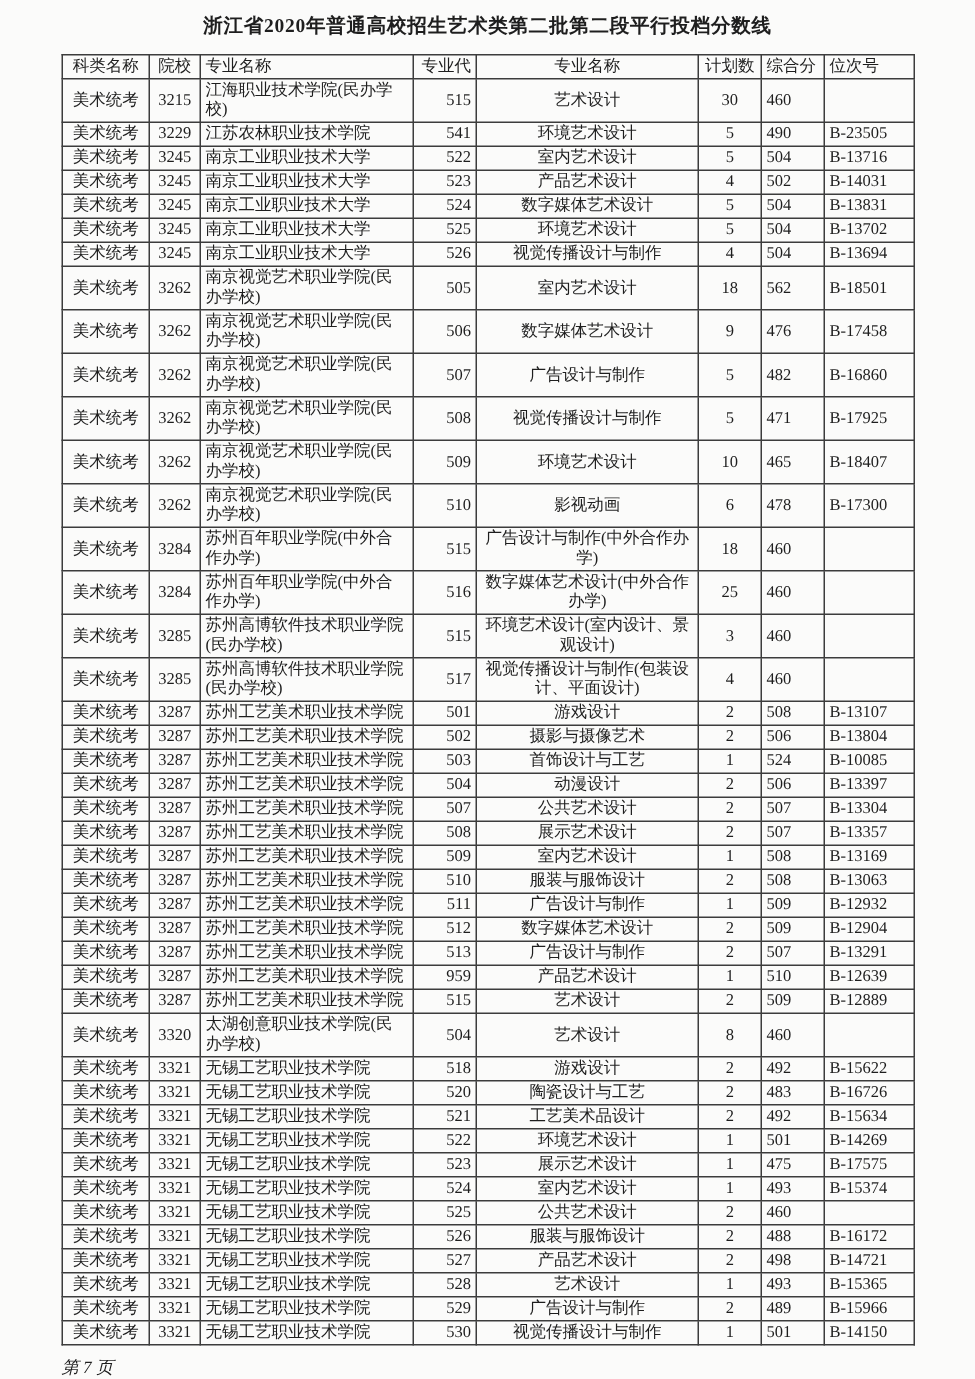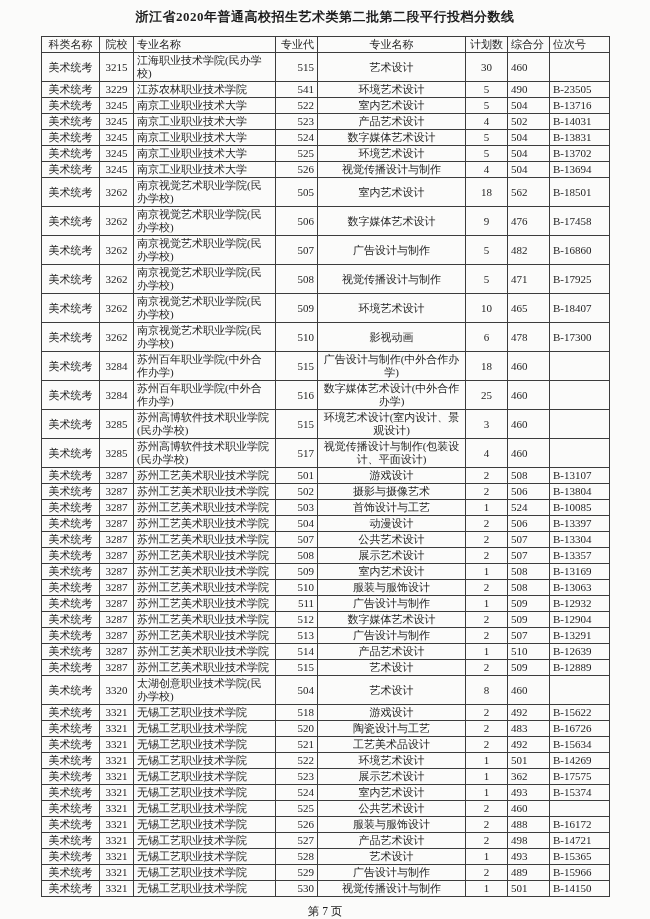--- a/index.html
+++ b/index.html
@@ -41,23 +41,23 @@
   
   .col-0{text-align:center}
   .col-1{text-align:center}
   .col-2{text-align:left}
   .col-3{text-align:right}
   .col-4{text-align:center}
   .col-5{text-align:center}
   .col-6{text-align:left}
   .col-7{text-align:left}
   .footer {
-    text-align:center;
     font-size:11.5px;
     margin-top:7px;
+    font-style:italic;
   }
 </style>
 </head>
 <body>
 
 <div class="page">
   <div class="title">浙江省2020年普通高校招生艺术类第二批第二段平行投档分数线</div>
 
   <table class="score-table">
     <colgroup>
@@ -360,21 +360,21 @@
           <td class="col-3">513</td>
           <td class="col-4">广告设计与制作</td>
           <td class="col-5">2</td>
           <td class="col-6">507</td>
           <td class="col-7">B-13291</td>
         </tr>
         <tr>
           <td class="col-0">美术统考</td>
           <td class="col-1">3287</td>
           <td class="col-2">苏州工艺美术职业技术学院</td>
-          <td class="col-3">514</td>
+          <td class="col-3">959</td>
           <td class="col-4">产品艺术设计</td>
           <td class="col-5">1</td>
           <td class="col-6">510</td>
           <td class="col-7">B-12639</td>
         </tr>
         <tr>
           <td class="col-0">美术统考</td>
           <td class="col-1">3287</td>
           <td class="col-2">苏州工艺美术职业技术学院</td>
           <td class="col-3">515</td>
@@ -433,21 +433,21 @@
           <td class="col-6">501</td>
           <td class="col-7">B-14269</td>
         </tr>
         <tr>
           <td class="col-0">美术统考</td>
           <td class="col-1">3321</td>
           <td class="col-2">无锡工艺职业技术学院</td>
           <td class="col-3">523</td>
           <td class="col-4">展示艺术设计</td>
           <td class="col-5">1</td>
-          <td class="col-6">362</td>
+          <td class="col-6">475</td>
           <td class="col-7">B-17575</td>
         </tr>
         <tr>
           <td class="col-0">美术统考</td>
           <td class="col-1">3321</td>
           <td class="col-2">无锡工艺职业技术学院</td>
           <td class="col-3">524</td>
           <td class="col-4">室内艺术设计</td>
           <td class="col-5">1</td>
           <td class="col-6">493</td>

